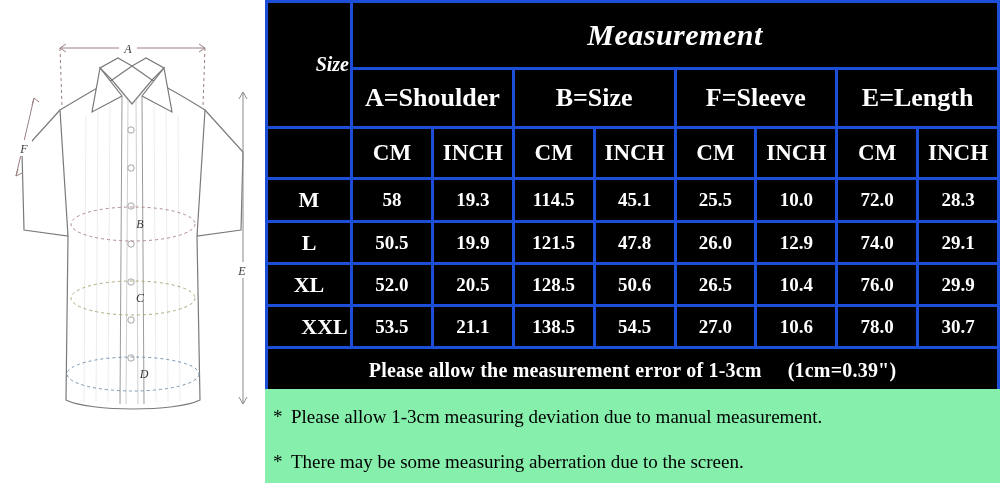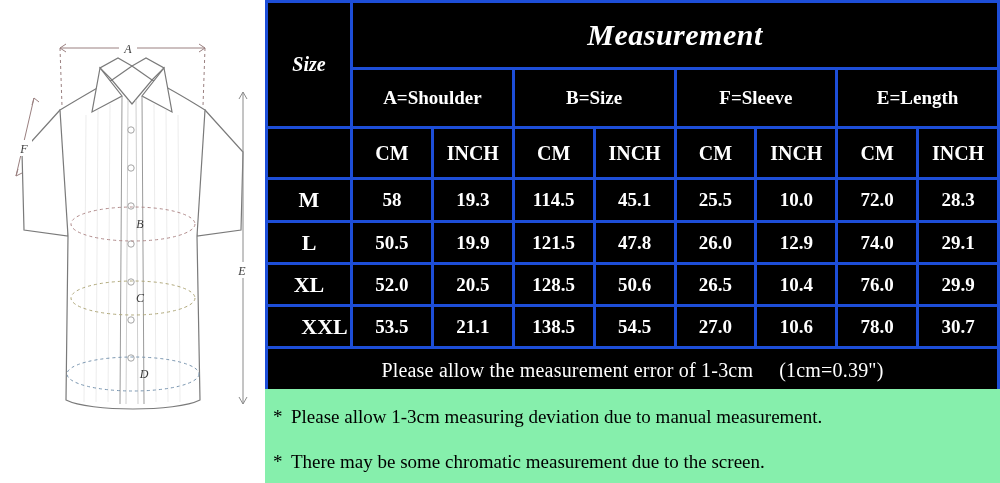--- a/index.html
+++ b/index.html
@@ -59,38 +59,38 @@
     font-weight: bold;
     font-style: italic;
     letter-spacing: 0.5px;
   }
   .size-cell {
     font-size: 20px;
     font-weight: bold;
     font-style: italic;
   }
   .group-cell {
-    font-size: 19px;
+    font-size: 26px;
     font-weight: bold;
   }
   .unit-cell {
-    font-size: 20px;
+    font-size: 23px;
     font-weight: bold;
   }
   .row-label {
     font-size: 22px;
     font-weight: bold;
   }
   .data-cell {
     font-size: 19px;
     font-weight: bold;
   }
   .note-cell {
     font-size: 20px;
-    font-weight: normal;
+    font-weight: bold;
     letter-spacing: 0.2px;
   }
   .note-gap { display: inline-block; width: 26px; }
 
   
   .bottom-notes {
     position: absolute;
     left: 265px;
     top: 389px;
     width: 735px;
@@ -211,21 +211,21 @@
       <text class="lab" x="140" y="302" text-anchor="middle">C</text>
       <text class="lab" x="144" y="378" text-anchor="middle">D</text>
     </svg>
   </div>
 
   <div class="table-block">
     <table class="size-table">
       <tbody>
 
         <tr>
-          <td rowspan="2" class="size-cell" style="width:80px;">Size</td>
+          <td rowspan="2" class="size-cell" style="width:80px;text-align:right;">Size</td>
           <td colspan="8" class="title-cell" style="height:62px;">Measurement</td>
         </tr>
 
         <tr>
           <td colspan="2" class="group-cell" style="height:54px;">A=Shoulder</td>
           <td colspan="2" class="group-cell">B=Size</td>
           <td colspan="2" class="group-cell">F=Sleeve</td>
           <td colspan="2" class="group-cell">E=Length</td>
         </tr>
 
@@ -296,17 +296,17 @@
         </tr>
       </tbody>
     </table>
   </div>
 
   <div class="bottom-notes">
     <div class="note-line note-line-1">
       <span class="star">*</span><span>Please allow 1-3cm measuring deviation due to manual measurement.</span>
     </div>
     <div class="note-line note-line-2">
-      <span class="star">*</span><span>There may be some chromatic measurement due to the screen.</span>
+      <span class="star">*</span><span>There may be some measuring aberration due to the screen.</span>
     </div>
   </div>
 
 </div>
 
 </body></html>

